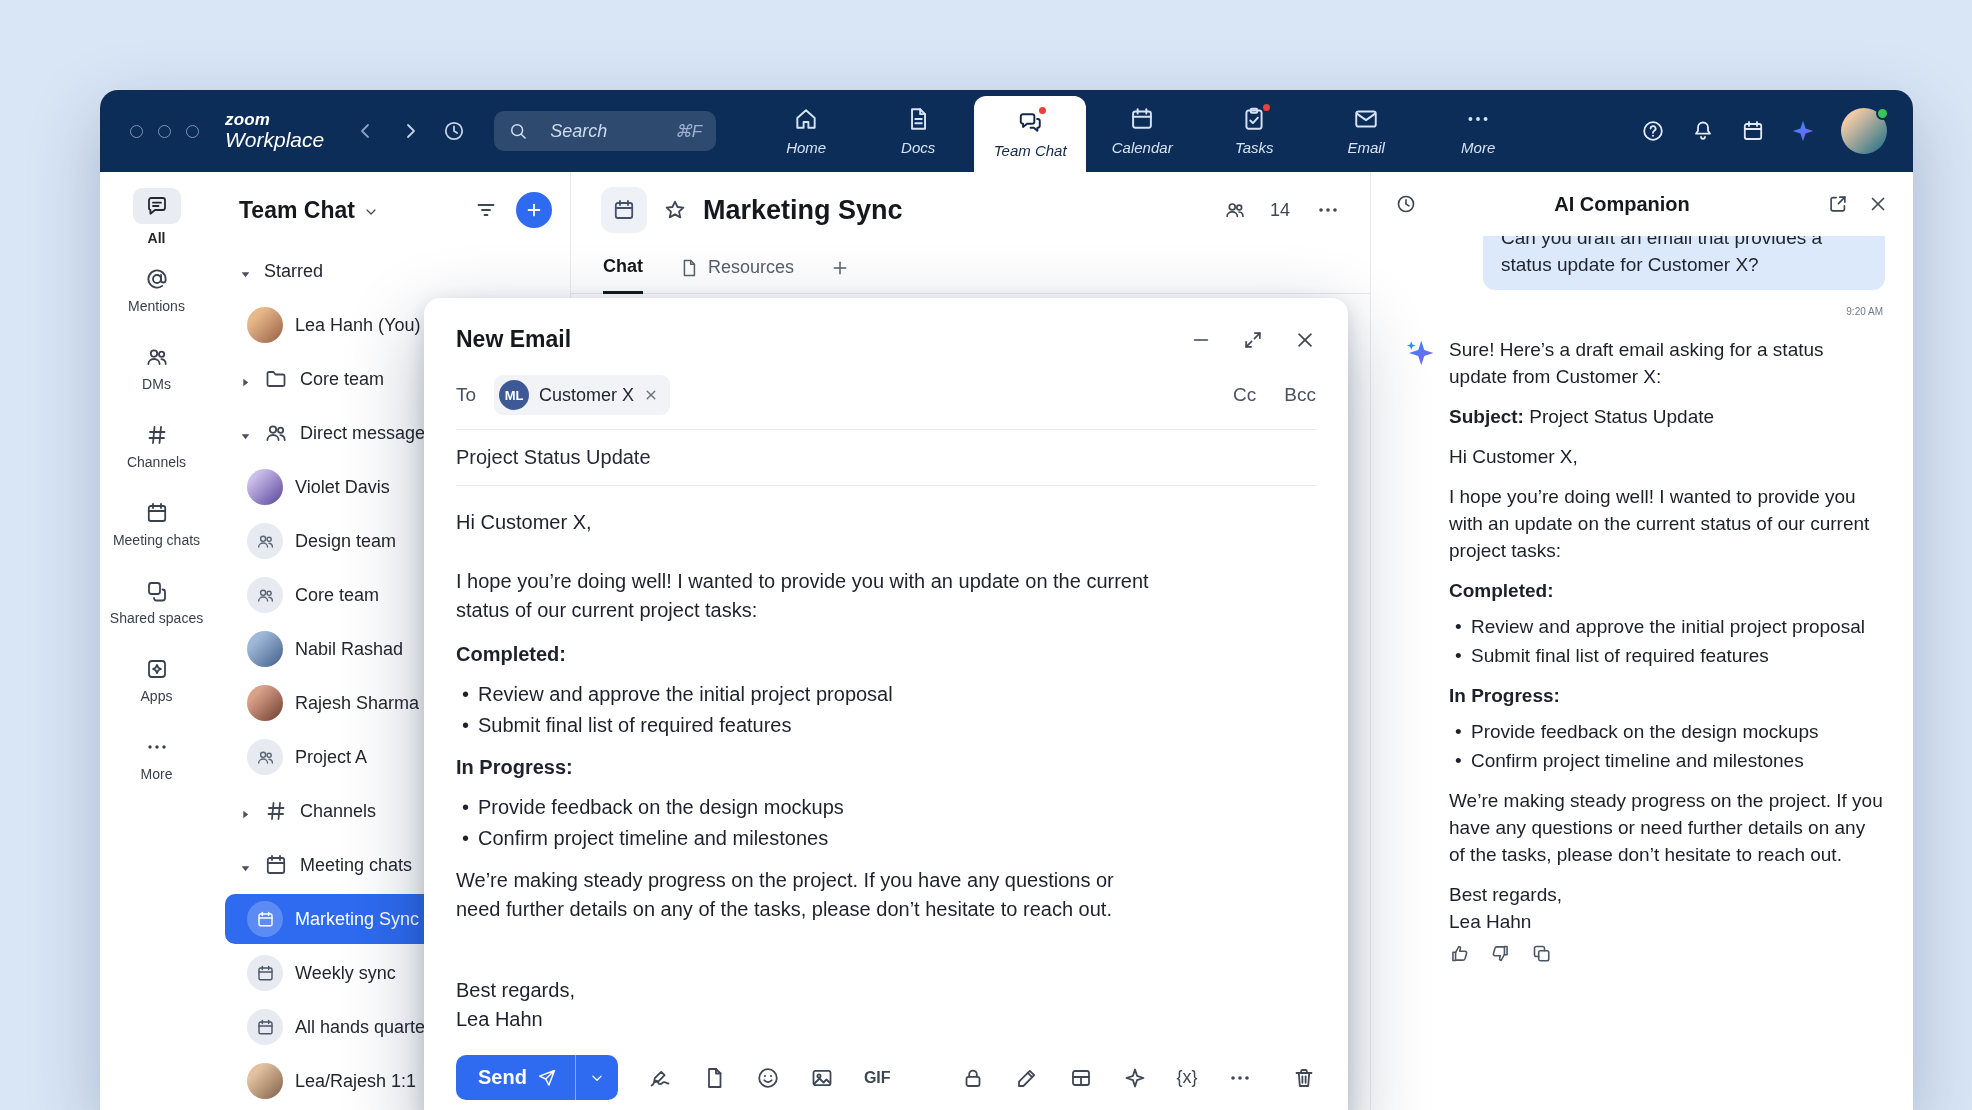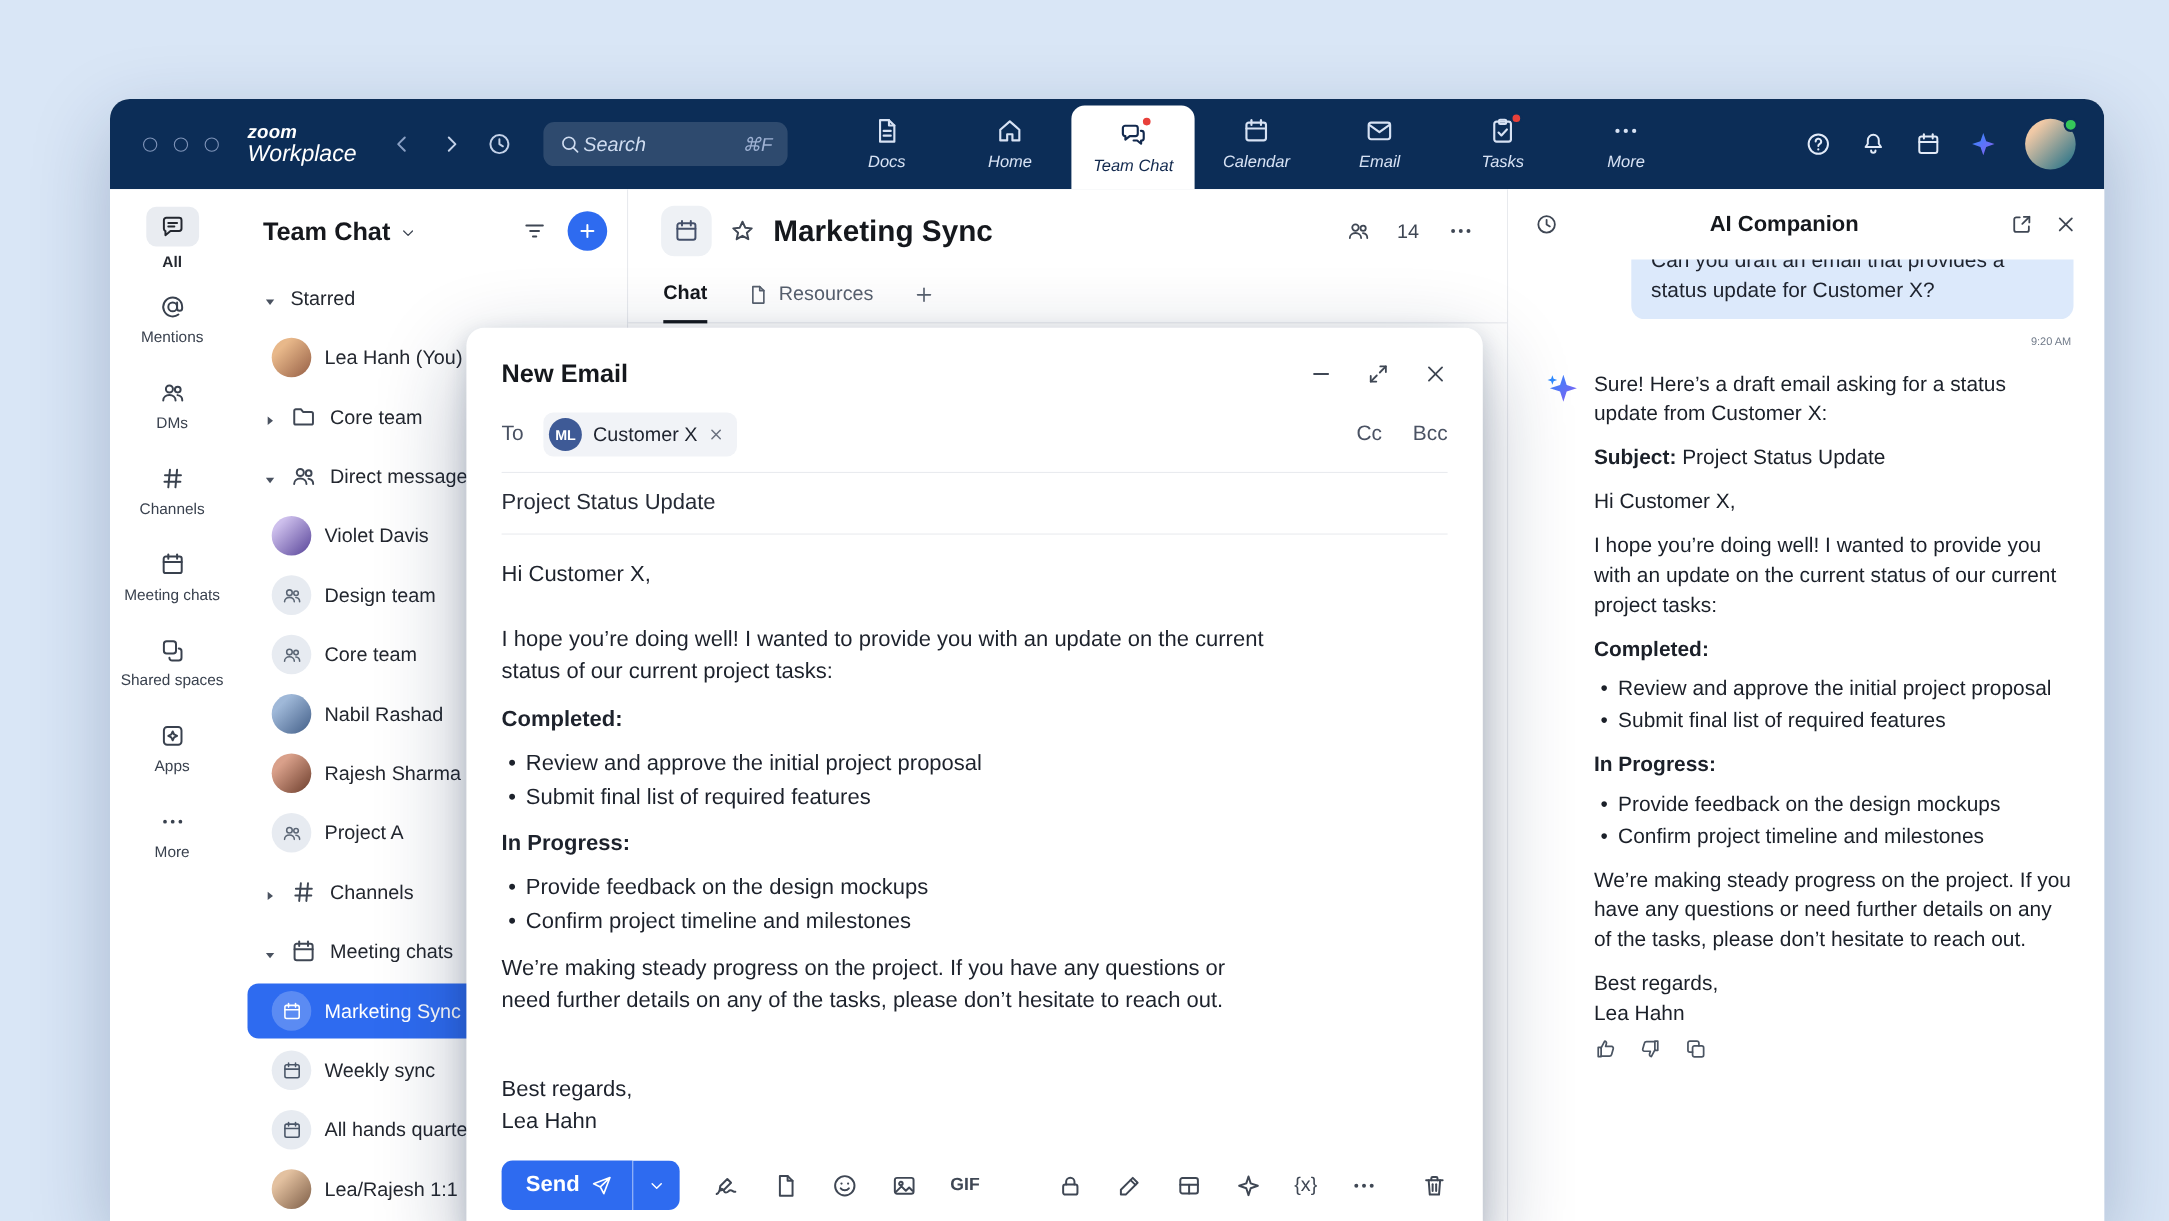--- a/index.html
+++ b/index.html
@@ -19,21 +19,21 @@
   .win-dots { display:flex; gap:15px; }
   .win-dots .dot { width:13px; height:13px; border-radius:50%; border:1.5px solid #7e93b8; }
   .logo { display:flex; flex-direction:column; margin-left:26px; line-height:1.05; }
   .logo-zoom { font-size:17px; font-weight:700; letter-spacing:.2px; }
   .logo-wp { font-size:21px; font-weight:400; }
   .hist-nav { display:flex; align-items:center; gap:20px; margin-left:30px; color:#c3d1e8; }
   .hist-nav .hbtn { width:24px; height:24px; }
   .hbtn.dim { color:#8aa0c4; }
   .searchbar { margin-left:28px; width:222px; height:40px; border-radius:10px;
                background:rgba(255,255,255,.14); display:flex; align-items:center;
-               gap:2px; padding:14px 14px; color:#cfdcf0; font-size:18px; }
+               gap:22px; padding:14px 14px; color:#cfdcf0; font-size:18px; }
   .searchbar .kbd { margin-left:auto; color:#9fb2d4; font-size:17px; }
 
   .mainnav { display:flex; align-items:flex-end; height:100%; margin-left:34px; }
   .nav-item { width:112px; height:100%; display:flex; flex-direction:column; align-items:center;
               justify-content:center; gap:7px; color:#d7e2f4; font-size:15px; cursor:default; }
   .nav-item .nicon { position:relative; width:26px; height:26px; }
   .nav-item.active { background:#fff; color:#12294e; height:76px; border-radius:12px 12px 0 0; font-weight:500; }
   .reddot { position:absolute; top:-4px; right:-5px; width:11px; height:11px; border-radius:50%;
             background:#e8403a; border:2px solid #0c2d57; }
   .nav-item.active .reddot { border-color:#fff; }
@@ -197,36 +197,36 @@
           </svg>
         </span>
       <span>Search</span>
       <span class="kbd">⌘F</span>
     </div>
 
     <nav class="mainnav">
       <div class="nav-item">
         <span class="nicon">
           <svg class="ic" viewBox="0 0 24 24">
+              <path d="M4 11 L12 4 L20 11 V20 H14.2 V14.8 H9.8 V20 H4 Z"></path>
+            </svg>
+          </span>
+        <span>Home</span>
+      </div>
+      <div class="nav-item">
+        <span class="nicon">
+          <svg class="ic" viewBox="0 0 24 24">
               <path d="M6.5 3 H14 L18.5 7.5 V21 H6.5 Z"></path>
               <polyline points="14 3 14 7.5 18.5 7.5"></polyline>
               <line x1="9.5" y1="12" x2="15.5" y2="12"></line>
               <line x1="9.5" y1="16" x2="15.5" y2="16"></line>
             </svg>
           </span>
         <span>Docs</span>
       </div>
-      <div class="nav-item">
-        <span class="nicon">
-          <svg class="ic" viewBox="0 0 24 24">
-              <path d="M4 11 L12 4 L20 11 V20 H14.2 V14.8 H9.8 V20 H4 Z"></path>
-            </svg>
-          </span>
-        <span>Home</span>
-      </div>
       <div class="nav-item active">
         <span class="nicon">
           <svg class="ic" viewBox="0 0 24 24">
               <path d="M3.5 6.8 a1.9 1.9 0 0 1 1.9 -1.9 h8.7 a1.9 1.9 0 0 1 1.9 1.9 v4.9 a1.9 1.9 0 0 1 -1.9 1.9 H9.3 L5.6 16.6 v-3 H5.4 a1.9 1.9 0 0 1 -1.9 -1.9 z"></path>
               <path d="M18.6 9.2 h.5 a1.9 1.9 0 0 1 1.9 1.9 v4.3 a1.9 1.9 0 0 1 -1.9 1.9 h-.3 v2.7 l-3.3 -2.7 h-3"></path>
             </svg>
           <span class="reddot"></span>
           </span>
         <span>Team Chat</span>
       </div>
@@ -237,36 +237,36 @@
               <line x1="3.8" y1="10" x2="20.2" y2="10"></line>
               <line x1="8" y1="3" x2="8" y2="7"></line>
               <line x1="16" y1="3" x2="16" y2="7"></line>
             </svg>
           </span>
         <span>Calendar</span>
       </div>
       <div class="nav-item">
         <span class="nicon">
           <svg class="ic" viewBox="0 0 24 24">
-              <rect x="3" y="5" width="18" height="14" rx="2"></rect>
-              <polyline points="3.5 7 12 13 20.5 7"></polyline>
-            </svg>
-          </span>
-        <span>Email</span>
-      </div>
-      <div class="nav-item">
-        <span class="nicon">
-          <svg class="ic" viewBox="0 0 24 24">
               <rect x="5" y="4.2" width="14" height="16.8" rx="2"></rect>
               <rect x="9" y="2.6" width="6" height="3.6" rx="1"></rect>
               <polyline points="8.6 13.4 11 15.8 15.6 10.8"></polyline>
             </svg>
           <span class="reddot"></span>
           </span>
         <span>Tasks</span>
+      </div>
+      <div class="nav-item">
+        <span class="nicon">
+          <svg class="ic" viewBox="0 0 24 24">
+              <rect x="3" y="5" width="18" height="14" rx="2"></rect>
+              <polyline points="3.5 7 12 13 20.5 7"></polyline>
+            </svg>
+          </span>
+        <span>Email</span>
       </div>
       <div class="nav-item">
         <span class="nicon">
           <svg class="fill" viewBox="0 0 24 24" width="26" height="26">
               <circle cx="5" cy="12" r="1.8"></circle>
               <circle cx="12" cy="12" r="1.8"></circle>
               <circle cx="19" cy="12" r="1.8"></circle>
             </svg></span>
         <span>More</span>
       </div>

